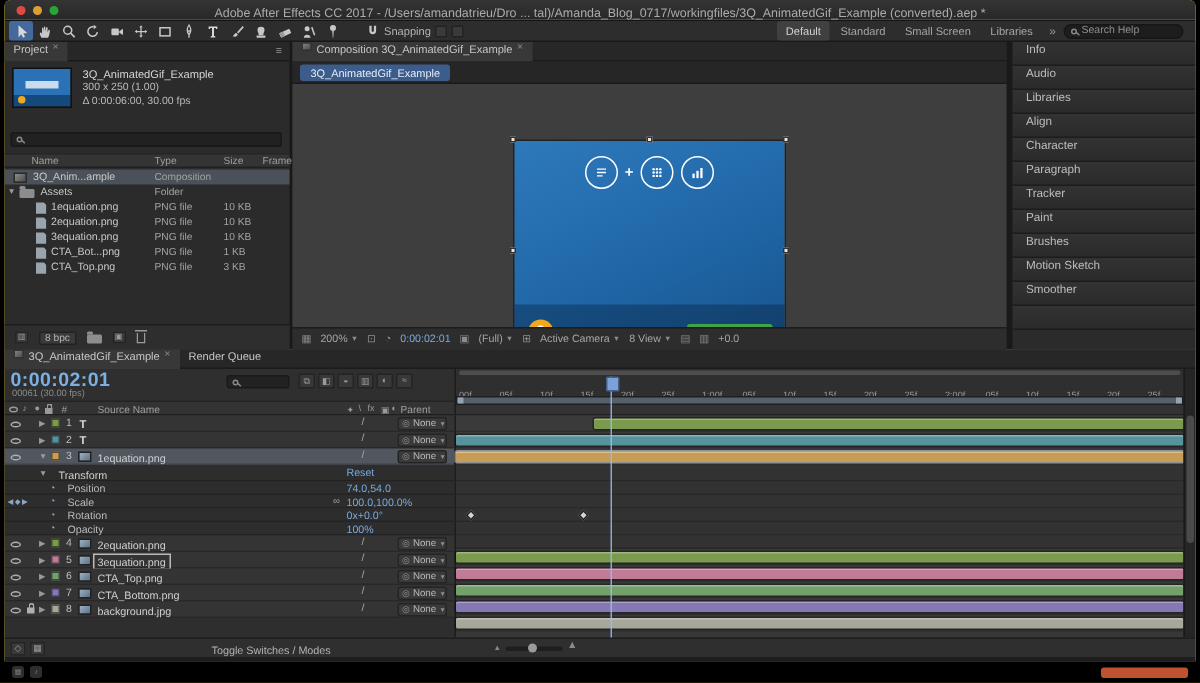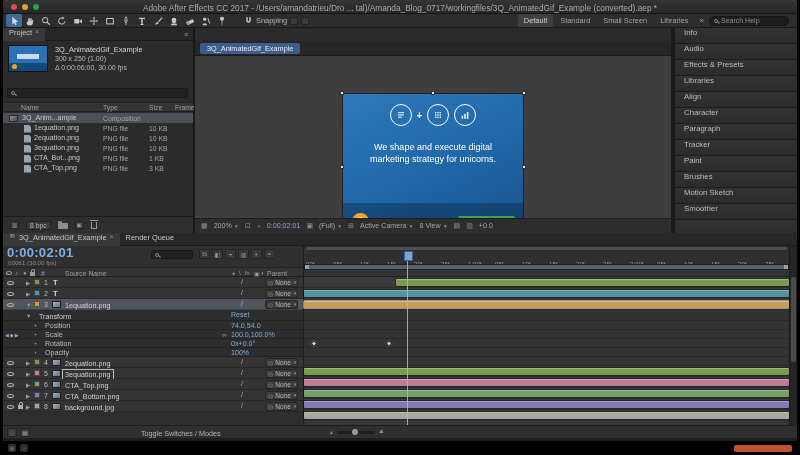--- a/index.html
+++ b/index.html
@@ -361,20 +361,26 @@
           <span class="pcol" style="left: 146px;">Size</span>
           <span class="pcol" style="left: 172px;">Frame</span>
         </div>
       <div id="projRows">
           <div class="prow psel">
             <span class="fico compicon" style="left:6px"></span>
             <span class="nm" style="left:19px">3Q_Anim...ample</span>
             <span class="ty">Composition</span>
           </div>
           <div class="prow">
+            <span class="twirlp" style="left:2px">▼</span>
+            <span class="fico folderic" style="left:10px"></span>
+            <span class="nm" style="left:24px">Assets</span>
+            <span class="ty">Folder</span>
+          </div>
+          <div class="prow">
             <span class="fico fileic" style="left:21px"></span>
             <span class="nm" style="left:31px">1equation.png</span>
             <span class="ty">PNG file</span>
             <span class="sz">10 KB</span>
           </div>
           <div class="prow">
             <span class="fico fileic" style="left:21px"></span>
             <span class="nm" style="left:31px">2equation.png</span>
             <span class="ty">PNG file</span>
             <span class="sz">10 KB</span>
@@ -401,20 +407,27 @@
       <div id="pfoot">
         <span class="gsq">▥</span>
         <span class="bpc">8 bpc</span>
         <span class="ficon2 folderic" style="position:relative"></span>
         <span class="gsq">▣</span>
         <span class="trash"></span>
       </div>
     </div>
 
     <div id="comp">
+      <div class="ptabbar">
+        <span class="tab on">
+          <span class="pic"></span>
+          <span>Composition 3Q_AnimatedGif_Example</span>
+          <span class="x">×</span>
+        </span>
+      </div>
       <div id="compNav">
         <span id="compNavChip">3Q_AnimatedGif_Example</span>
       </div>
       <div id="viewer">
         <div id="banner">
           <div id="bicons">
             <span class="bcirc">
               <svg viewBox="0 0 16 16">
                   <path d="M4 5 h8 M4 8 h8 M4 11 h5" stroke="#fff" stroke-width="1.3" fill="none"></path>
                 </svg>
@@ -438,21 +451,20 @@
             <span class="bcirc">
               <svg viewBox="0 0 16 16">
                   <g fill="#fff">
                     <rect x="3.5" y="9" width="2" height="4"></rect>
                     <rect x="7" y="6.5" width="2" height="6.5"></rect>
                     <rect x="10.5" y="4" width="2" height="9"></rect>
                   </g>
                 </svg>
             </span>
           </div>
-          <div id="bhead">We shape and execute digital marketing strategy for unicorns.</div>
           <div id="bband"></div>
           <div id="blogo">
             <span id="blogoc">3</span>
 
           </div>
           <div id="bcta">Grow With Us</div>
           <span class="handle" style="left:-3px;top:-3px"></span>
           <span class="handle" style="left:50%;top:-3px;margin-left:-2px"></span>
           <span class="handle" style="right:-3px;top:-3px"></span>
           <span class="handle" style="left:-3px;top:50%;margin-top:-2px"></span>
@@ -488,23 +500,20 @@
         <span>+0.0</span>
       </div>
     </div>
 
     <div id="rightPanel">
         <div class="rp-row">
           <span>Info</span>
         </div>
         <div class="rp-row">
           <span>Audio</span>
-        </div>
-        <div class="rp-row">
-          <span>Effects &amp; Presets</span>
         </div>
         <div class="rp-row">
           <span>Libraries</span>
         </div>
         <div class="rp-row">
           <span>Align</span>
         </div>
         <div class="rp-row">
           <span>Character</span>
         </div>

